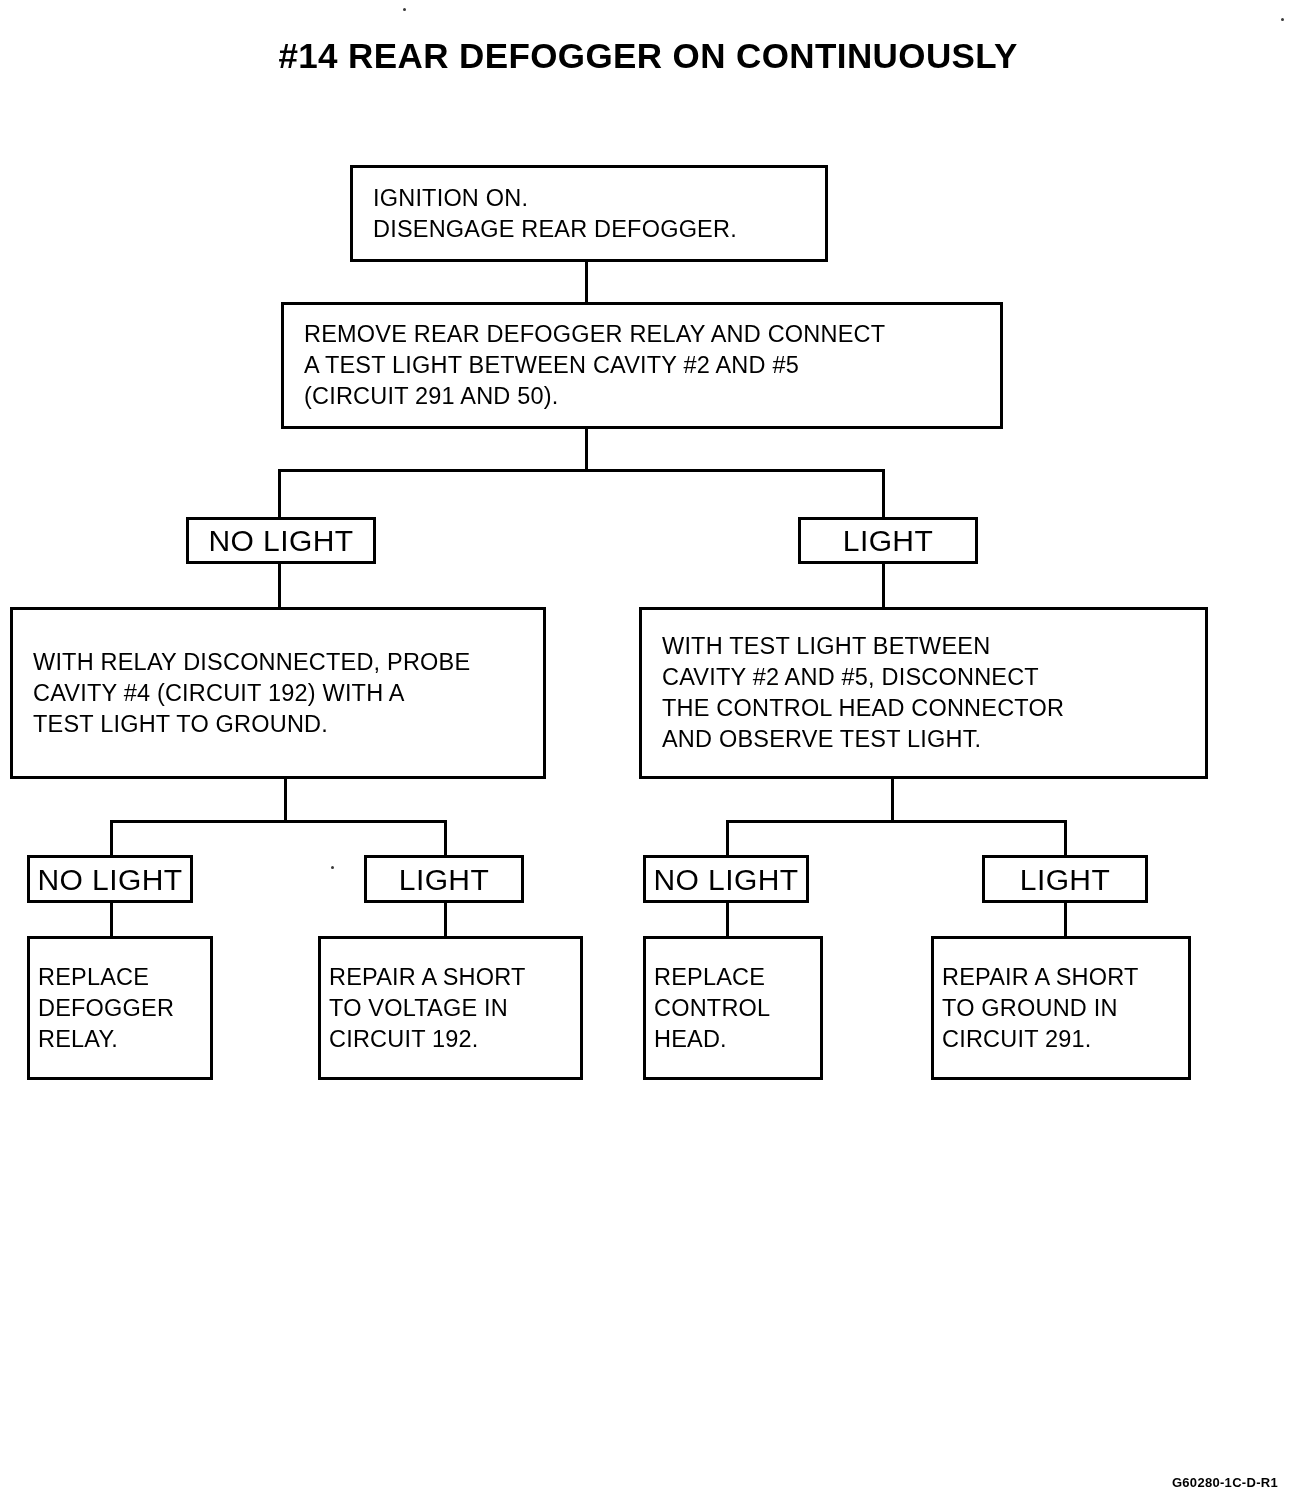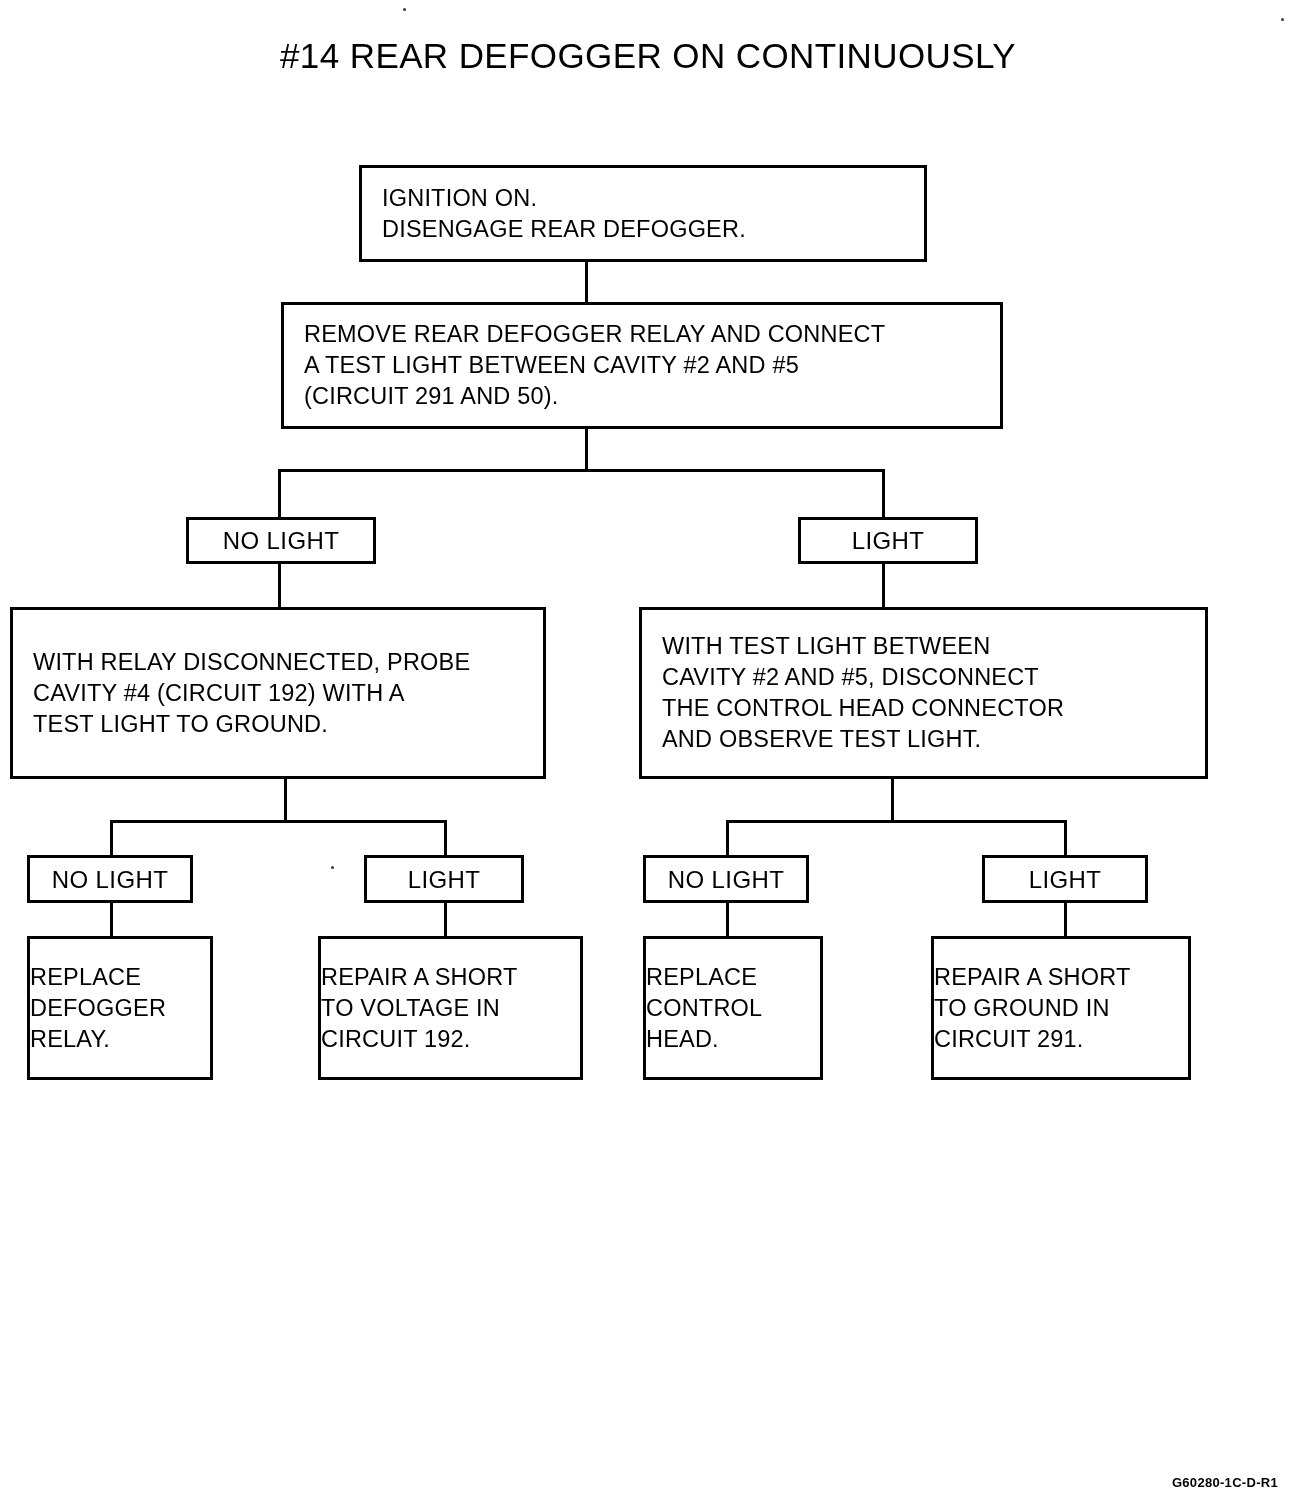--- a/index.html
+++ b/index.html
@@ -27,21 +27,21 @@
     background: #3a3a3a;
     border-radius: 50%;
   }
   .title {
     position: absolute;
     left: 0;
     top: 36px;
     width: 1296px;
     text-align: center;
     font-size: 35px;
-    font-weight: normal;
+    font-weight: bold;
     letter-spacing: 0.4px;
     white-space: nowrap;
   }
   .node {
     position: absolute;
     box-sizing: border-box;
     border: 3px solid #000;
     background: #ffffff;
     display: flex;
     flex-direction: column;
@@ -54,26 +54,26 @@
     white-space: pre-line;
   }
   .node.step .txt {
     padding-left: 20px;
   }
   .node.decision {
     align-items: center;
     justify-content: center;
   }
   .node.decision .txt {
-    font-size: 24px;
+    font-size: 30px;
     text-align: center;
     letter-spacing: 0.4px;
   }
   .node.result .txt {
-    padding-left: 0;
+    padding-left: 8px;
   }
   .vline {
     position: absolute;
     width: 3px;
     background: #000;
   }
   .hline {
     position: absolute;
     height: 3px;
     background: #000;
@@ -92,21 +92,21 @@
 <body>
 
 <div id="page">
 
   <div class="speck" style="left:403px; top:8px;"></div>
   <div class="speck" style="left:1281px; top:18px;"></div>
   <div class="speck" style="left:331px; top:866px;"></div>
 
   <div class="title">#14 REAR DEFOGGER ON CONTINUOUSLY</div>
 
-  <div class="node step" style="left:359px; top:165px; width:568px; height:97px;">
+  <div class="node step" style="left:350px; top:165px; width:478px; height:97px;">
     <div class="txt">IGNITION ON.
 DISENGAGE REAR DEFOGGER.</div>
   </div>
 
   <div class="vline" style="left:585px; top:262px; height:40px;"></div>
 
   <div class="node step" style="left:233px; top:302px; width:722px; height:127px;margin-left:48px;">
     <div class="txt">REMOVE REAR DEFOGGER RELAY AND CONNECT
 A TEST LIGHT BETWEEN CAVITY #2 AND #5
 (CIRCUIT 291 AND 50).</div>

